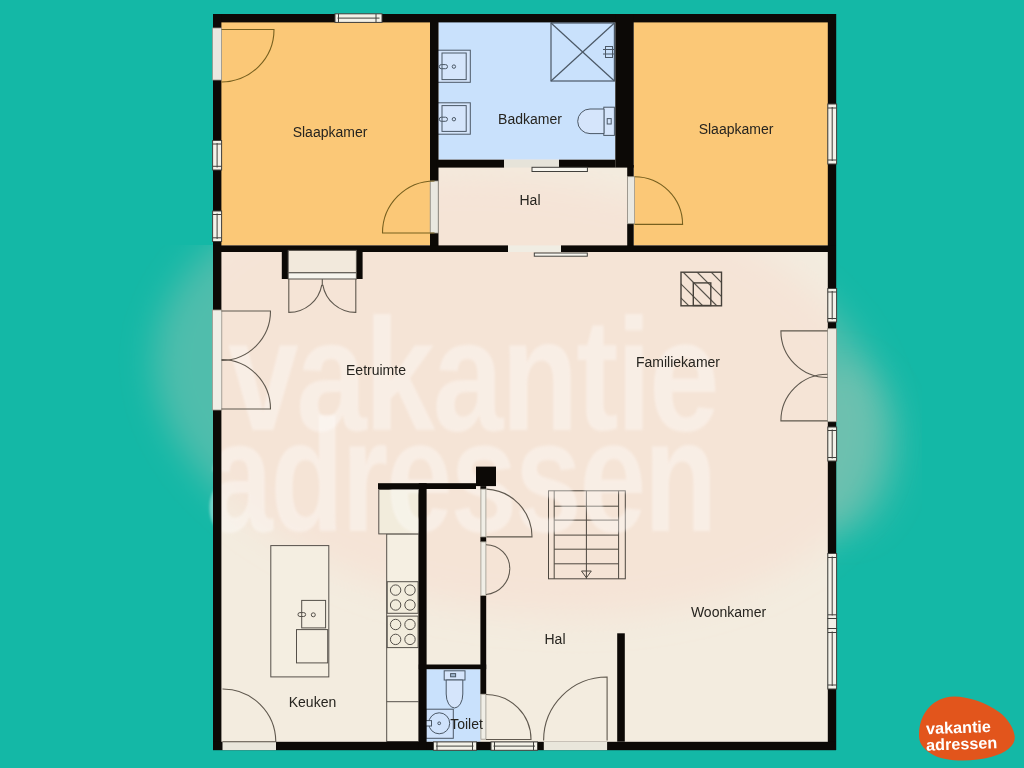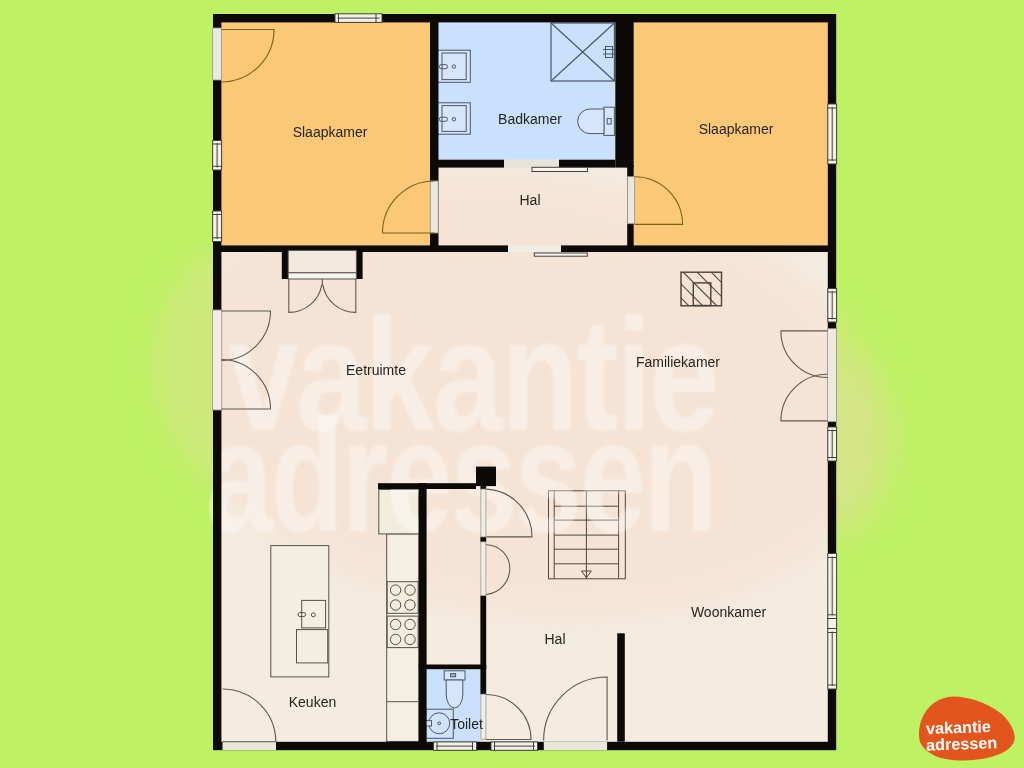--- a/index.html
+++ b/index.html
@@ -1,16 +1,16 @@
 <!DOCTYPE html>
 <html><head>
 <meta charset="utf-8">
 <style>
   html,body{margin:0;padding:0;background:#fff;}
-  #stage{position:relative;width:1024px;height:768px;background:#bef264;overflow:hidden;
+  #stage{position:relative;width:1024px;height:768px;background:#14b8a6;overflow:hidden;
          font-family:"Liberation Sans", sans-serif;}
   svg{position:absolute;left:0;top:0;}
 </style>
 </head>
 <body>
 <div id="stage">
 <svg width="1024" height="768" viewBox="0 0 1024 768">
 <defs>
   <filter id="soft" x="-20%" y="-20%" width="140%" height="140%">
     <feGaussianBlur stdDeviation="17"></feGaussianBlur>

